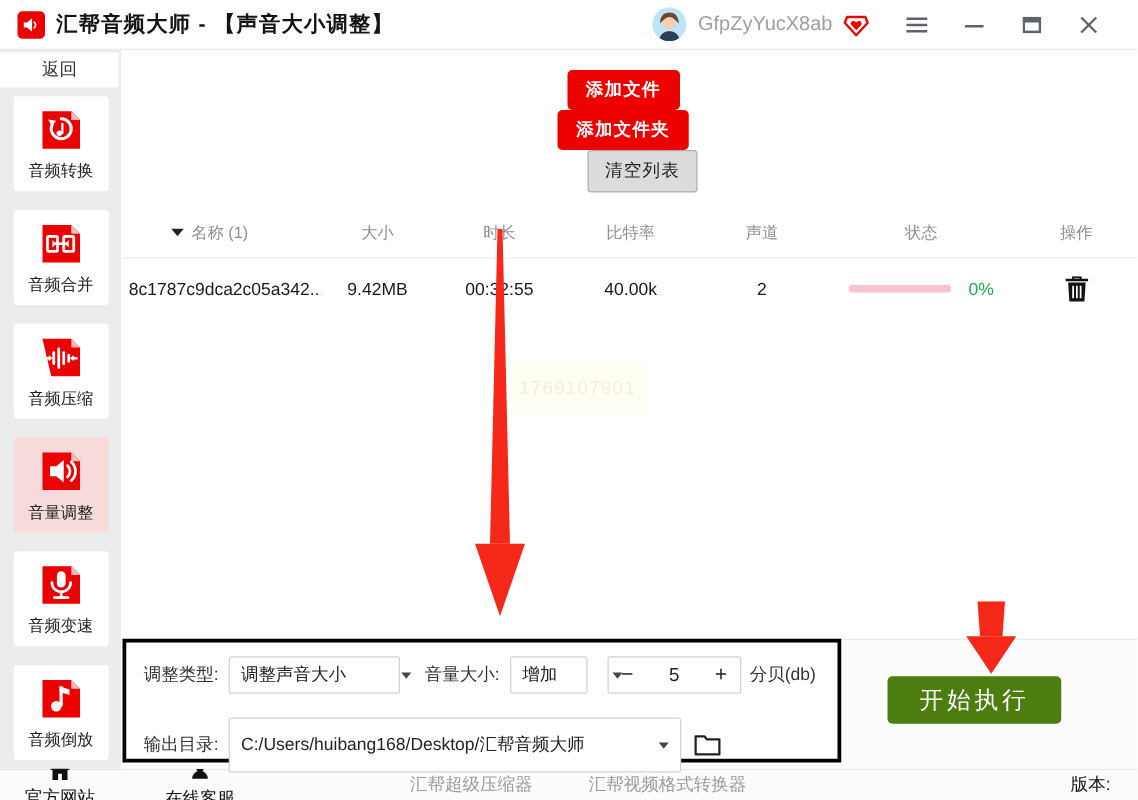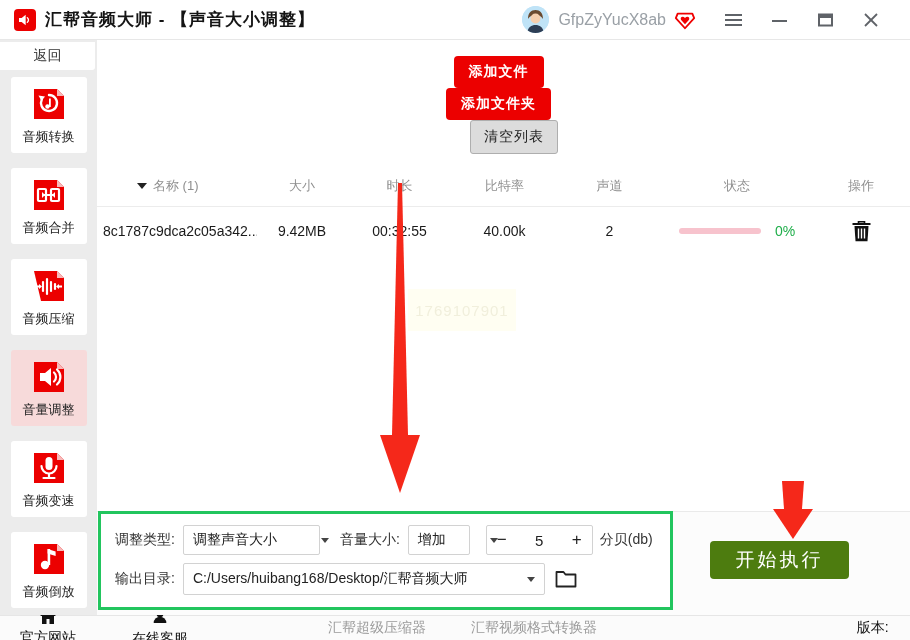--- a/index.html
+++ b/index.html
@@ -45,34 +45,34 @@
   .pbar { width:82px; height:6px; border-radius:3px; background:#f7c3cd; }
   .pct { color:#1fae4a; font-size:14px; }
   .trash { display:flex; justify-content:center; }
 
   
   .big-arrow { position:absolute; left:273px; top:143px; }
   .watermark { position:absolute; left:311px; top:249px; width:108px; height:42px; background:#fffef2; color:#f1efdc; font-size:15px; display:flex; align-items:center; justify-content:center; letter-spacing:1px; }
   .bottom-strip { position:absolute; left:0; bottom:0; width:100%; height:104px; background:#fcfcfc; border-top:1px solid #eaeaea; }
 
   
-  .panel { position:absolute; left:1px; top:471px; width:575px; height:99px; background:#fff; border:3px solid #22c55e; padding:11px 8px 12px 14px; }
+  .panel { position:absolute; left:1px; top:471px; width:575px; height:99px; background:#fff; border:3px solid #000000; padding:11px 8px 12px 14px; }
   .prow { display:flex; align-items:center; white-space:nowrap; }
-  .prow + .prow { margin-top:8px; }
+  .prow + .prow { margin-top:19px; }
   .plabel { font-size:14px; color:#333; margin-right:8px; flex:0 0 auto; }
   .combo { height:30px; border:1px solid #d2d2d2; border-radius:2px; background:#fff; display:flex; align-items:center; justify-content:space-between; padding:0 9px; font-size:14px; color:#222;gap:36px; }
   .combo .caret { margin-left:8px; }
   .caret { width:0;height:0;border-left:4px solid transparent;border-right:4px solid transparent;border-top:5px solid #444; }
   .combo-type { width:137px; }
   .combo-mode { width:62px; margin-right:16px; }
   .stepper { width:107px; height:30px; border:1px solid #d2d2d2; border-radius:2px; display:flex; align-items:stretch; margin-right:7px; }
   .step-btn { width:30px; display:flex; align-items:center; justify-content:center; font-size:17px; color:#222; }
   .step-val { flex:1; display:flex; align-items:center; justify-content:center; font-size:15px; }
   .unit { font-size:14px; color:#333; }
-  .combo-path { width:362px; height:32px; }
+  .combo-path { width:362px; height:44px; }
   .path-text { overflow:hidden; text-overflow:ellipsis; }
   .folder-btn { margin-left:10px; display:flex; align-items:center; }
   .gap1 { width:20px; flex:0 0 auto; }
 
   
   .start-btn { position:absolute; left:613px; top:501px; width:139px; height:38px; background:#4d7c0f; color:#fff; font-size:19px; letter-spacing:3px; border:none; border-radius:4px; display:flex; align-items:center; justify-content:center; }
   .small-arrow { position:absolute; left:668px; top:441px; }
 
   
   .footer { height:25px; display:flex; align-items:center; background:#fbfbfb; border-top:1px solid #e6e6e6; font-size:14px; }

